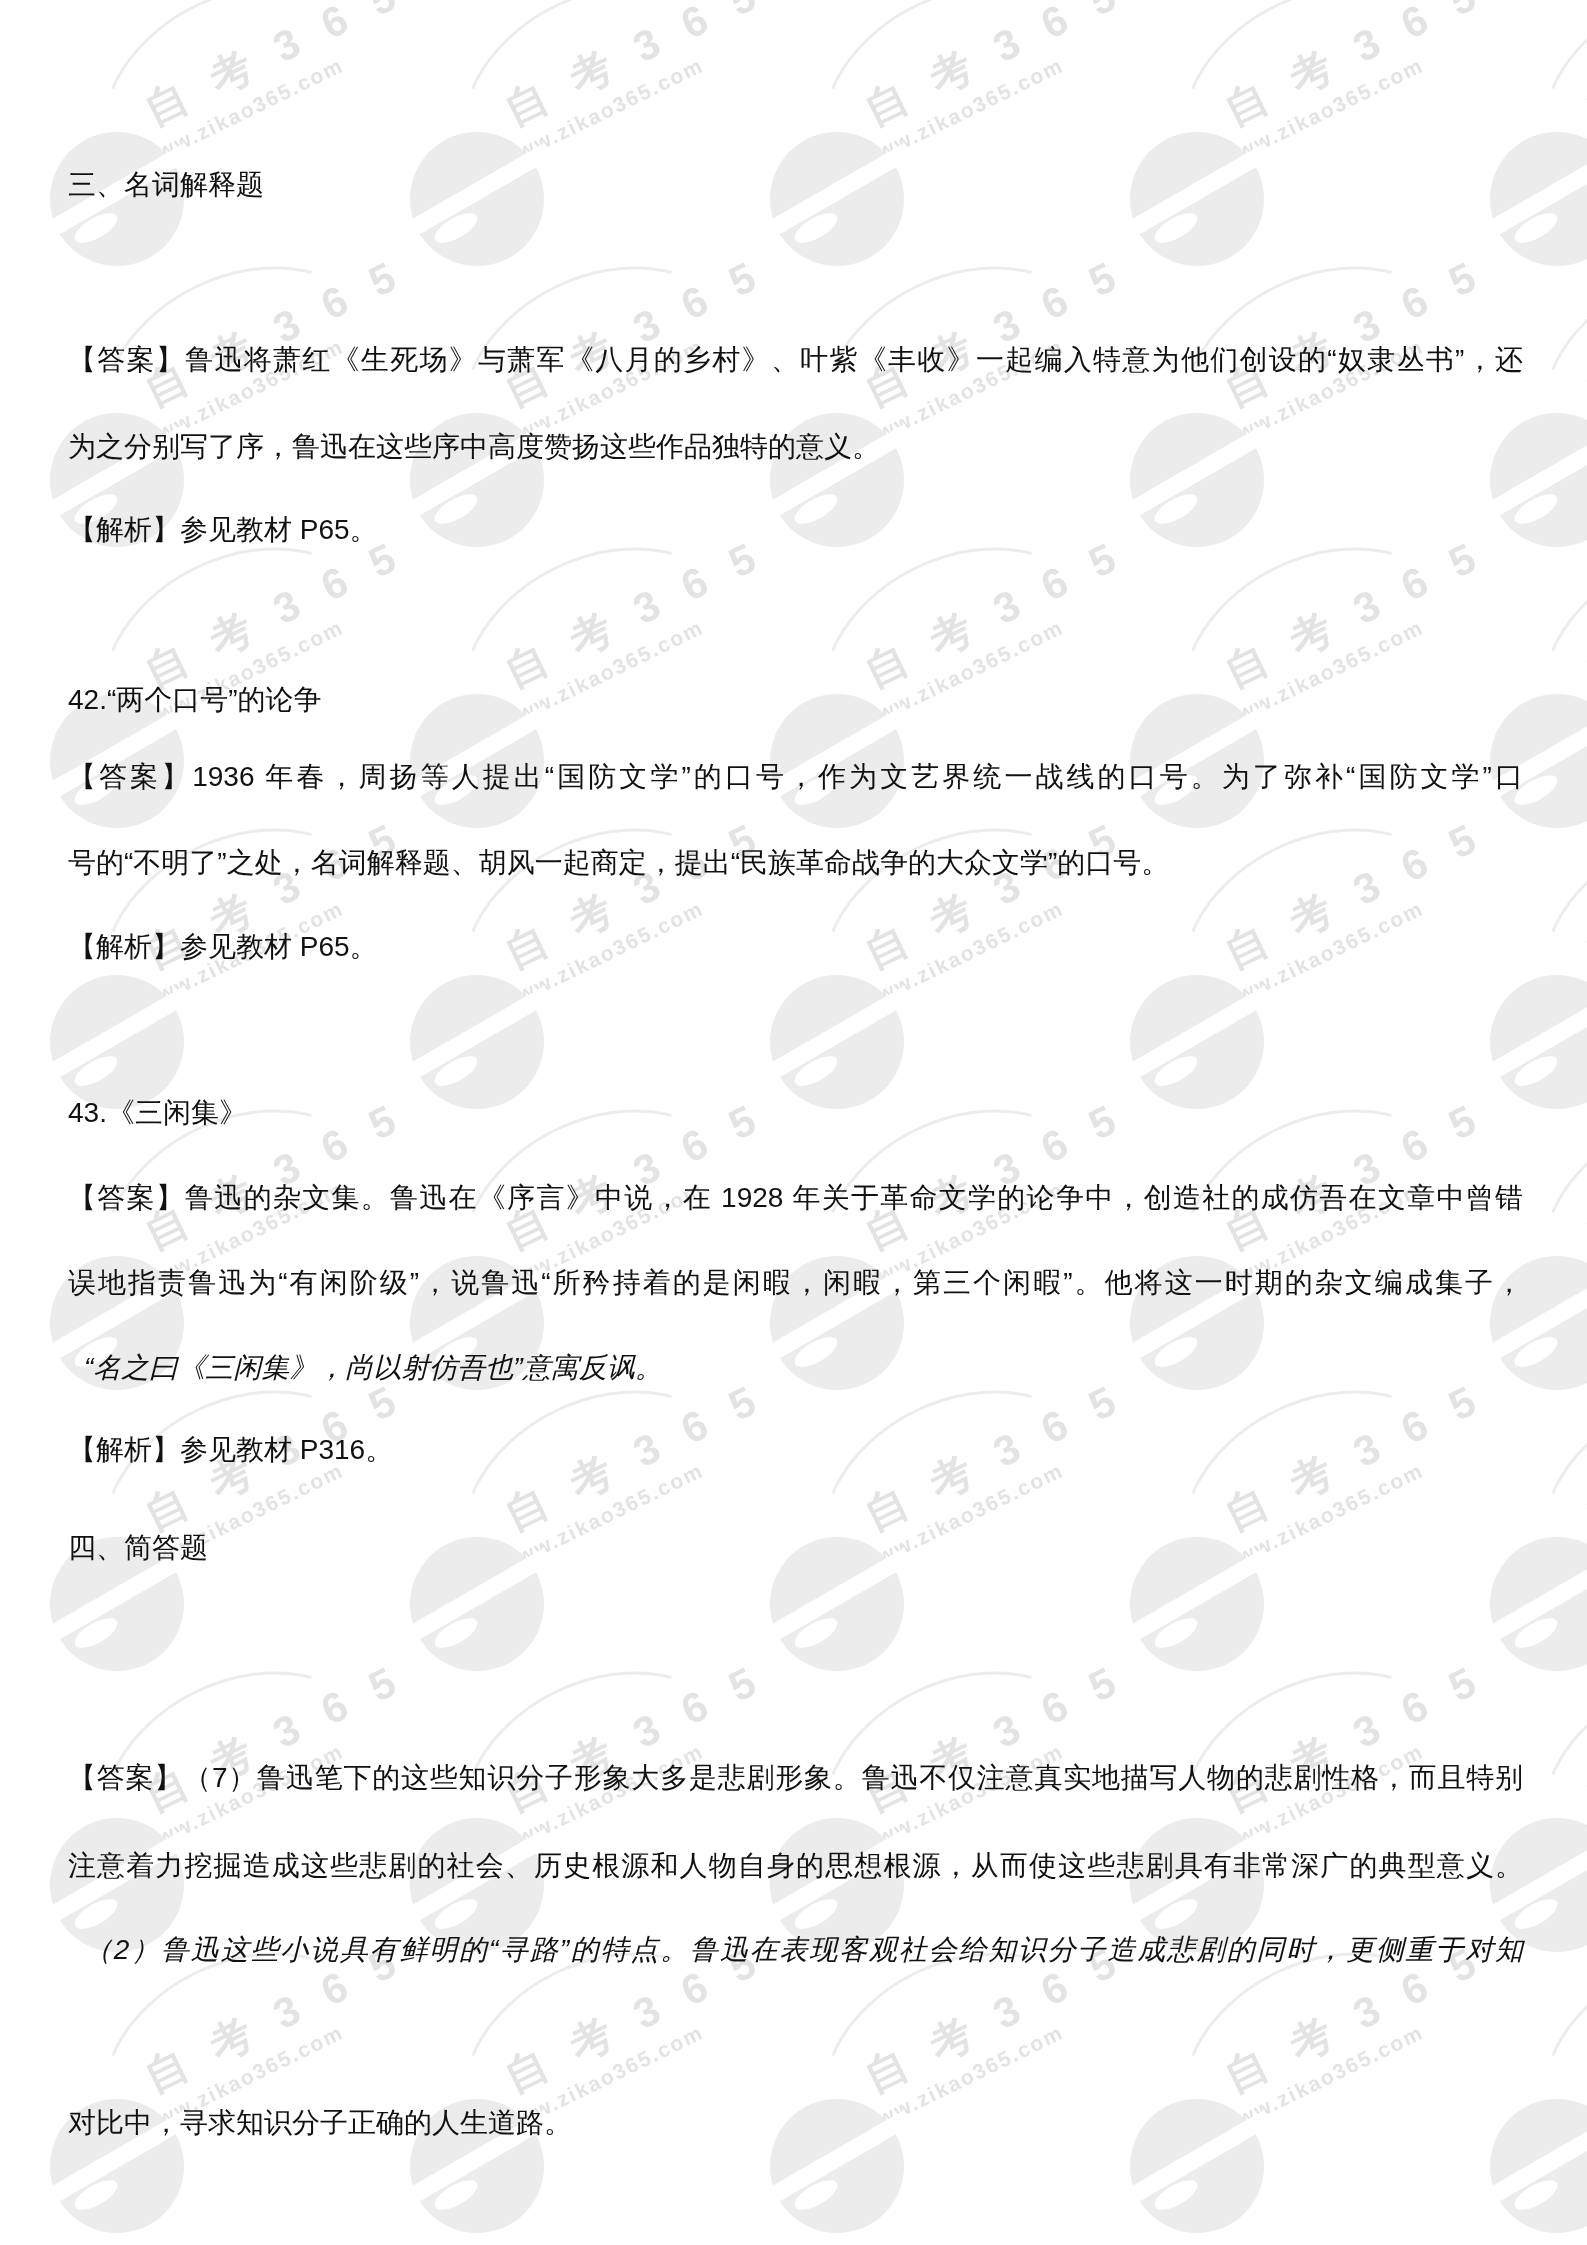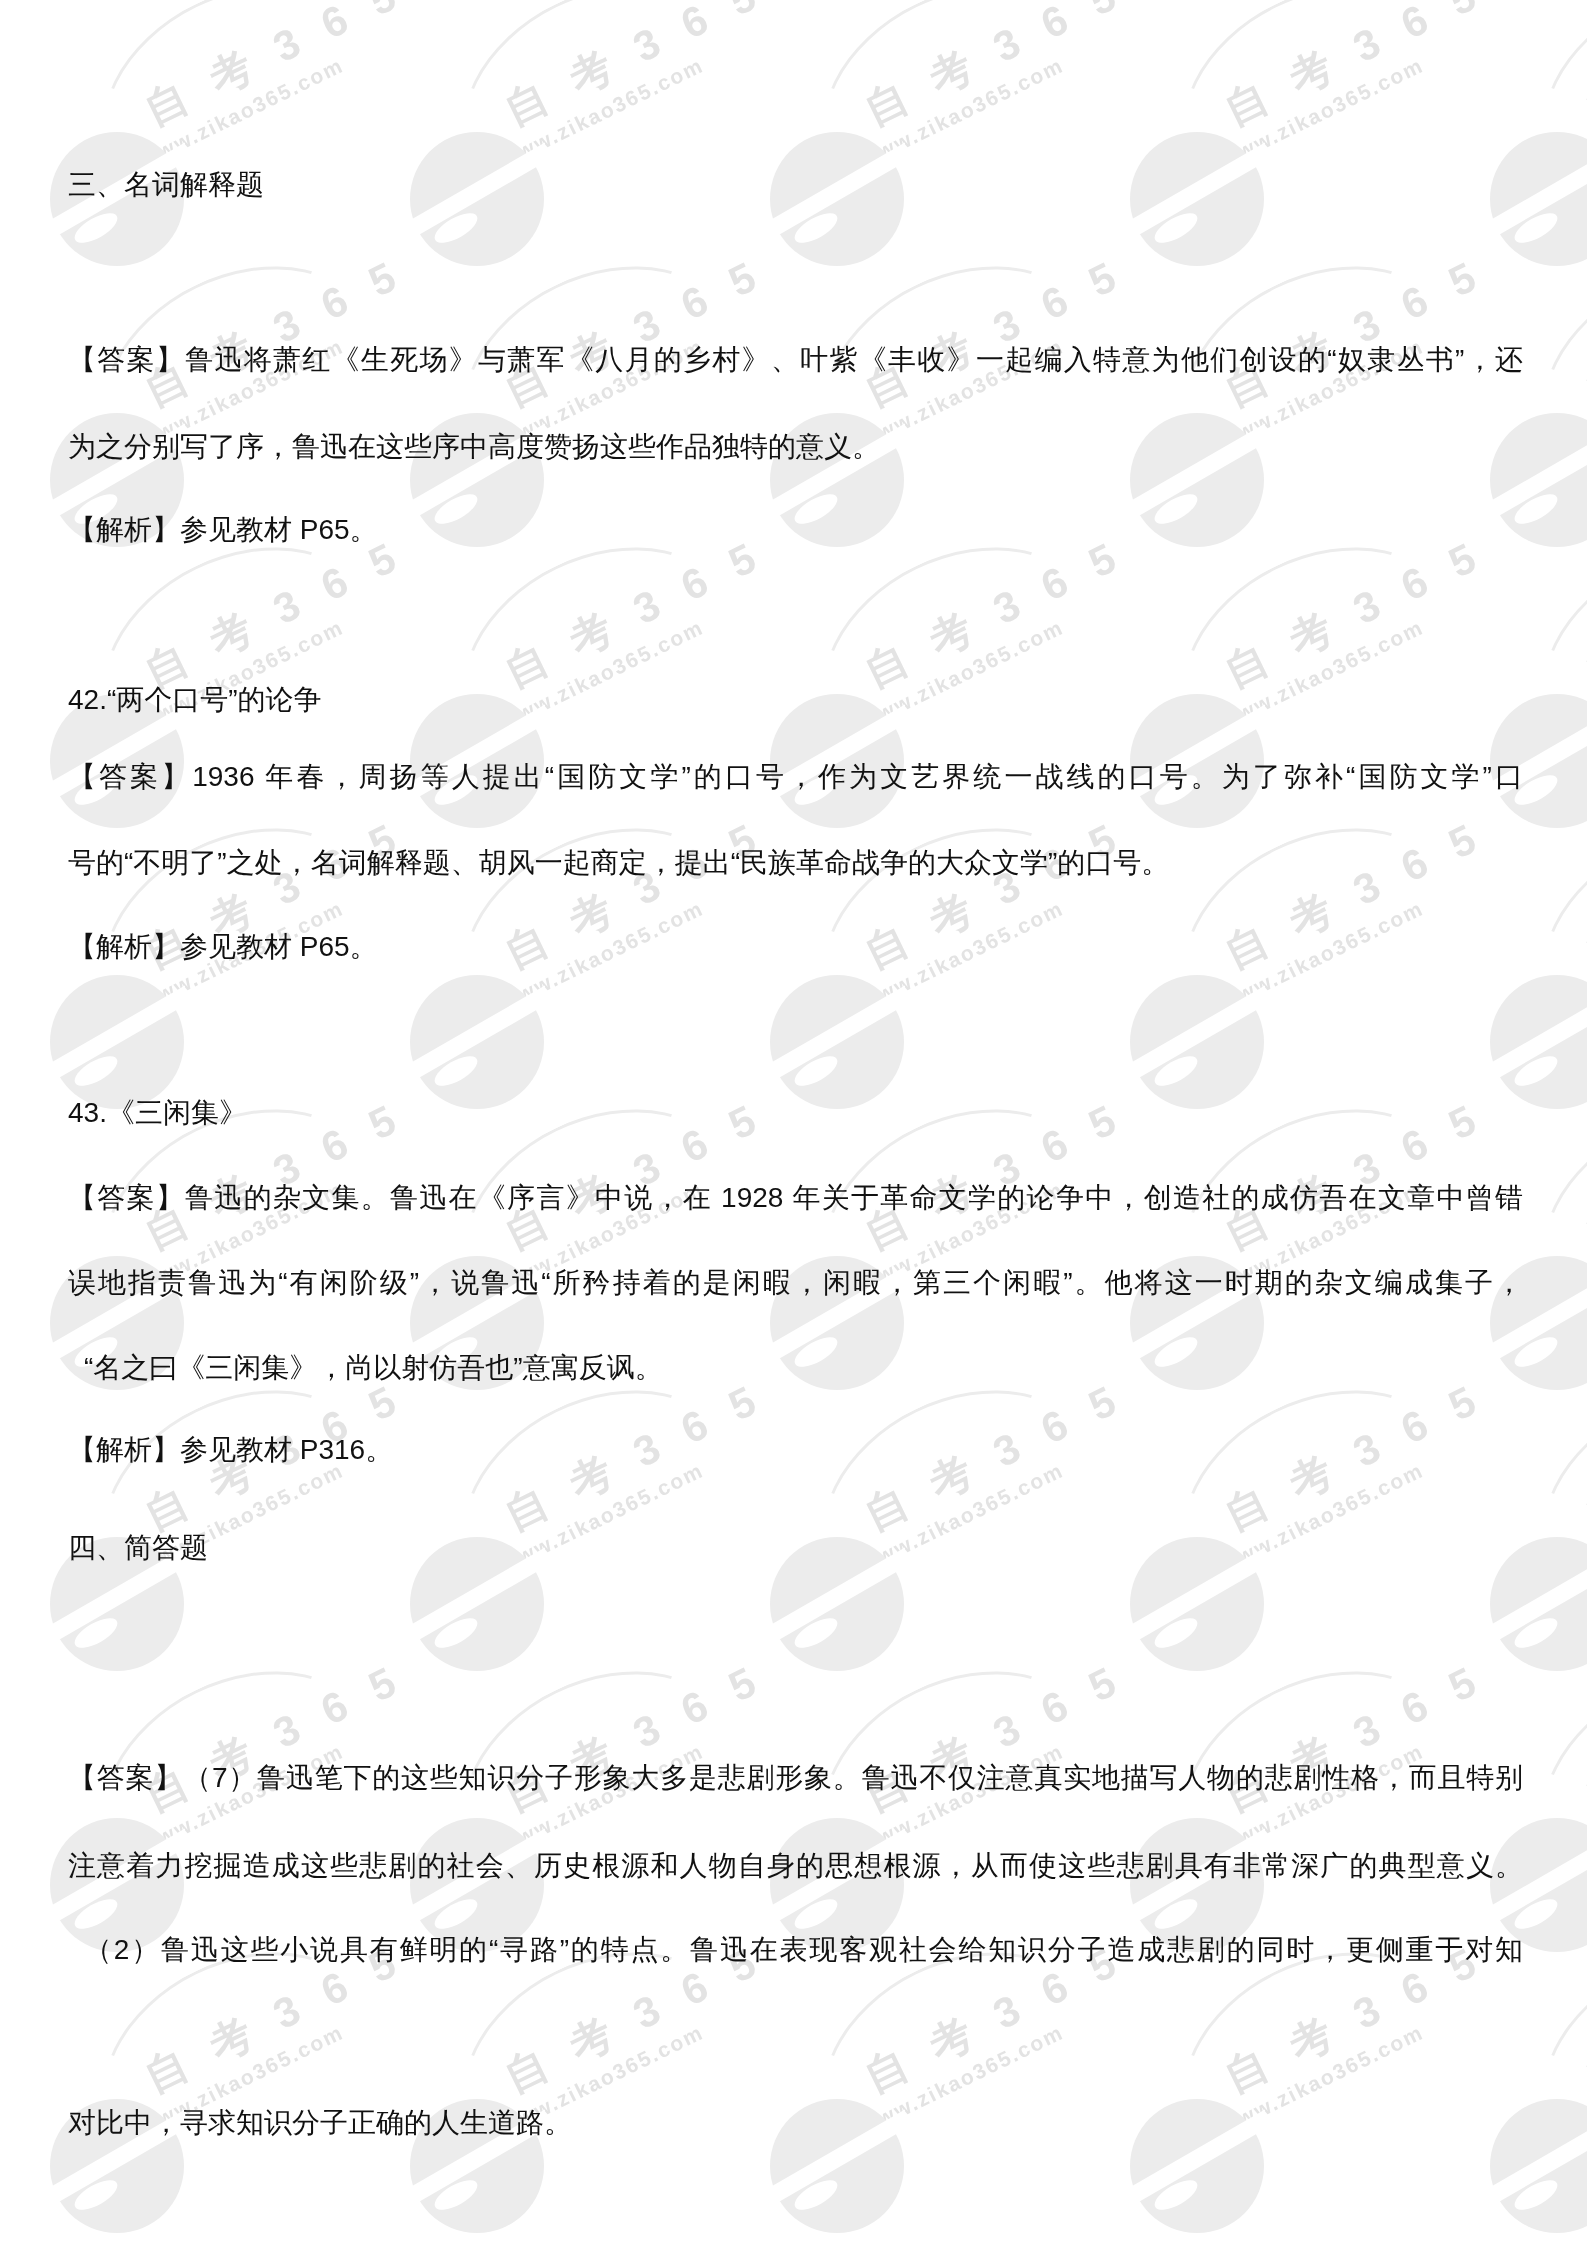--- a/index.html
+++ b/index.html
@@ -47,21 +47,21 @@
   
   .line {
     position:absolute;
     left:68px;
     width:1455px;
     font-size:28px;
     line-height:40px;
     color:var(--text-color,#111);
   }
   .justify { text-align:justify; text-align-last:justify; }
-  .indent  { text-indent:16px; }
+  .indent  { text-indent:16px;font-style:italic; }
 </style>
 </head>
 <body style="background: rgb(255, 255, 255);">
 
 <div class="doc">
 
   <div class="wm-layer" id="wm">
       <div class="wm-text" style="left: 140px; top: 28px;">
         <div class="wm-arc"></div>
         <div class="wm-brand">自 考 3 6 5</div>

